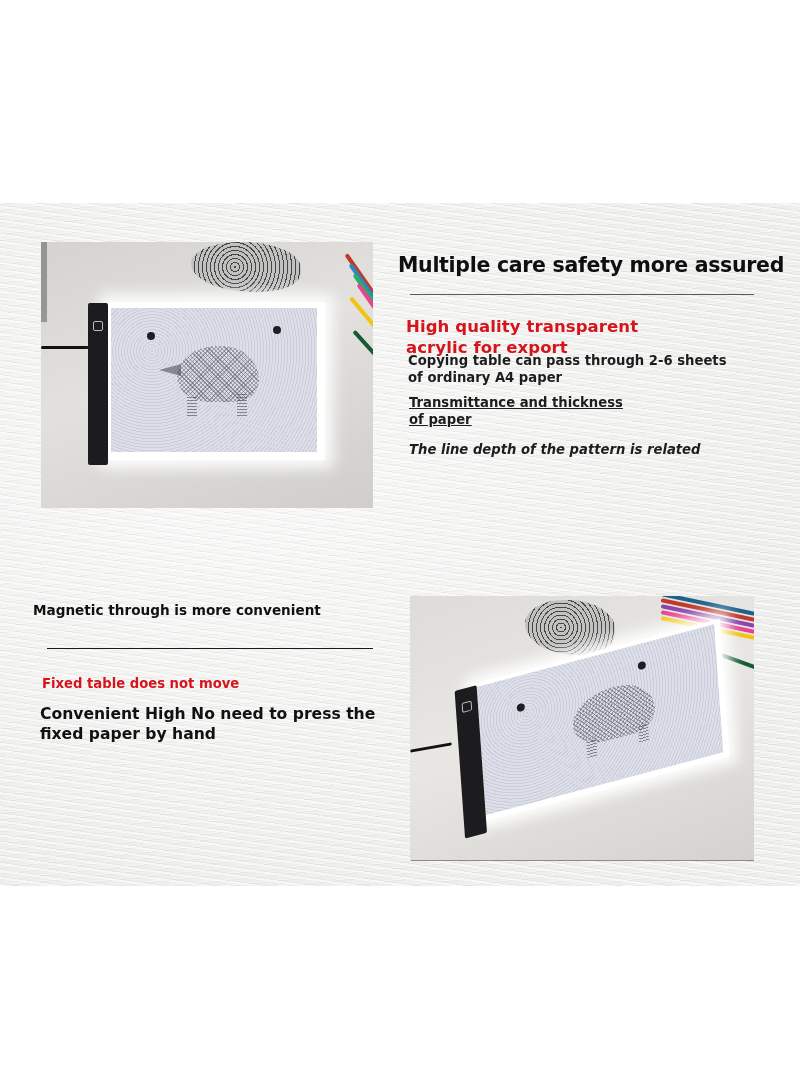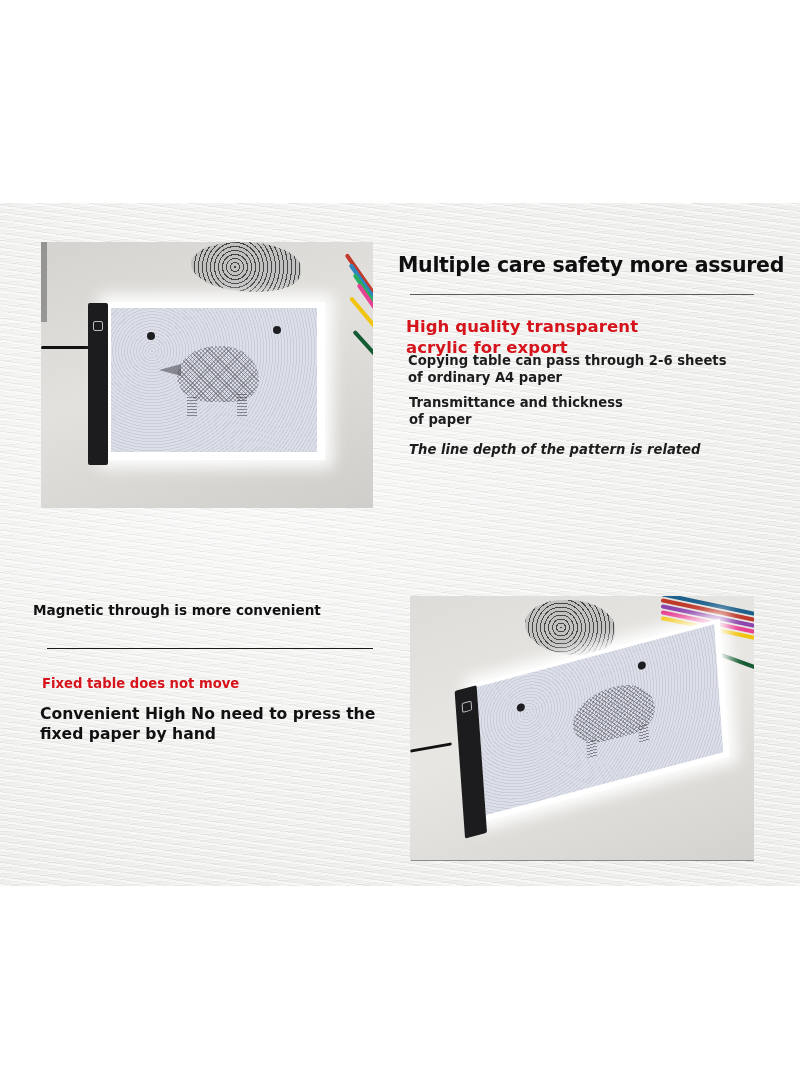--- a/index.html
+++ b/index.html
@@ -120,21 +120,21 @@
     <div class="pad-bar" style="left:0;top:66px;width:22px;height:150px;">
       <div class="pad-button" style="left:6px;top:14px;"></div>
     </div>
   </div>
 </div>
 
 <h2 class="text title-1">Multiple care safety more assured</h2>
 <div class="rule rule-1"></div>
 <div class="text red-1" style="width:240px;">High quality transparent acrylic for export</div>
 <div class="text body-1" style="width:330px;">Copying table can pass through 2-6 sheets of ordinary A4 paper</div>
-<div class="text body-2" style="width:215px;">Transmittance and thickness of paper</div>
+<div class="text body-2" style="width:215px;text-decoration:underline;">Transmittance and thickness of paper</div>
 <div class="text body-3" style="width:340px;white-space:nowrap;">The line depth of the pattern is related</div>
 
 <h2 class="text title-2">Magnetic through is more convenient</h2>
 <div class="rule rule-2"></div>
 <div class="text red-2">Fixed table does not move</div>
 <div class="text body-4" style="width:340px;">Convenient High No need to press the fixed paper by hand</div>
 
 <div class="bottom-rule"></div>
 
 </body></html>

